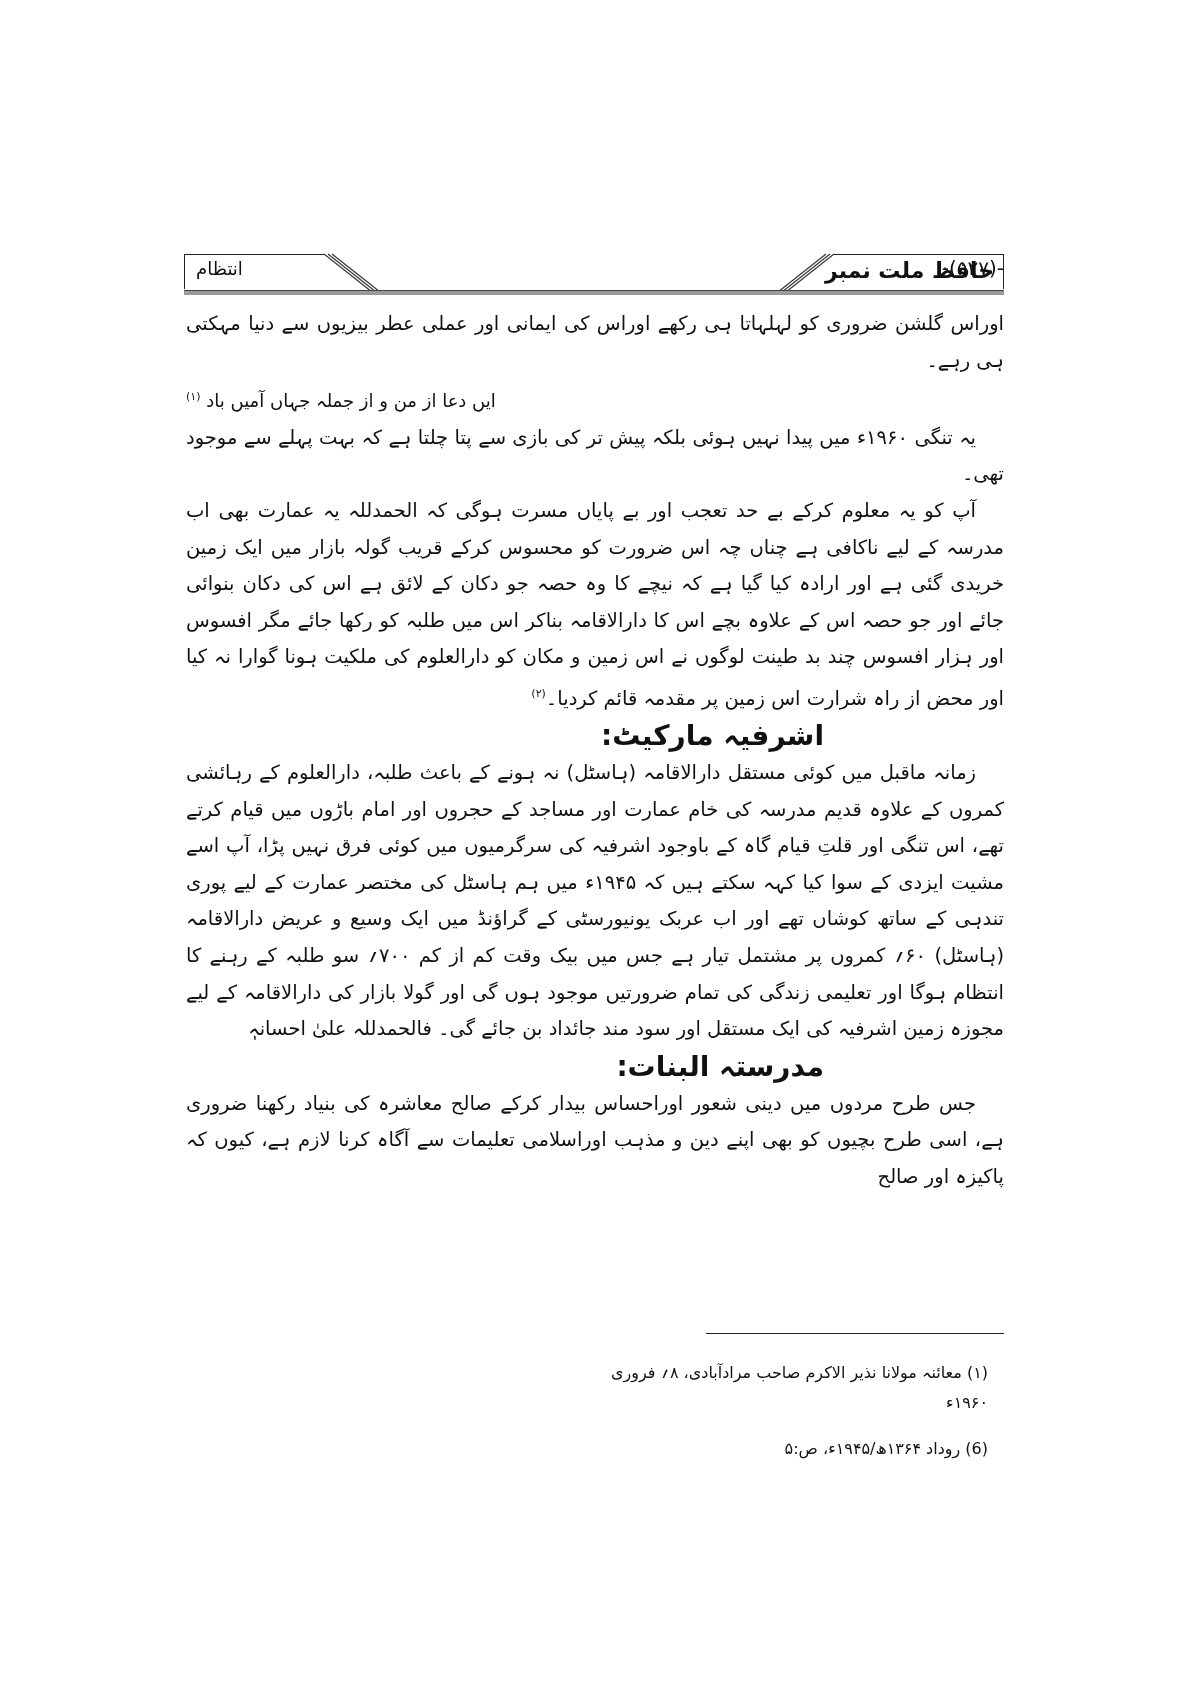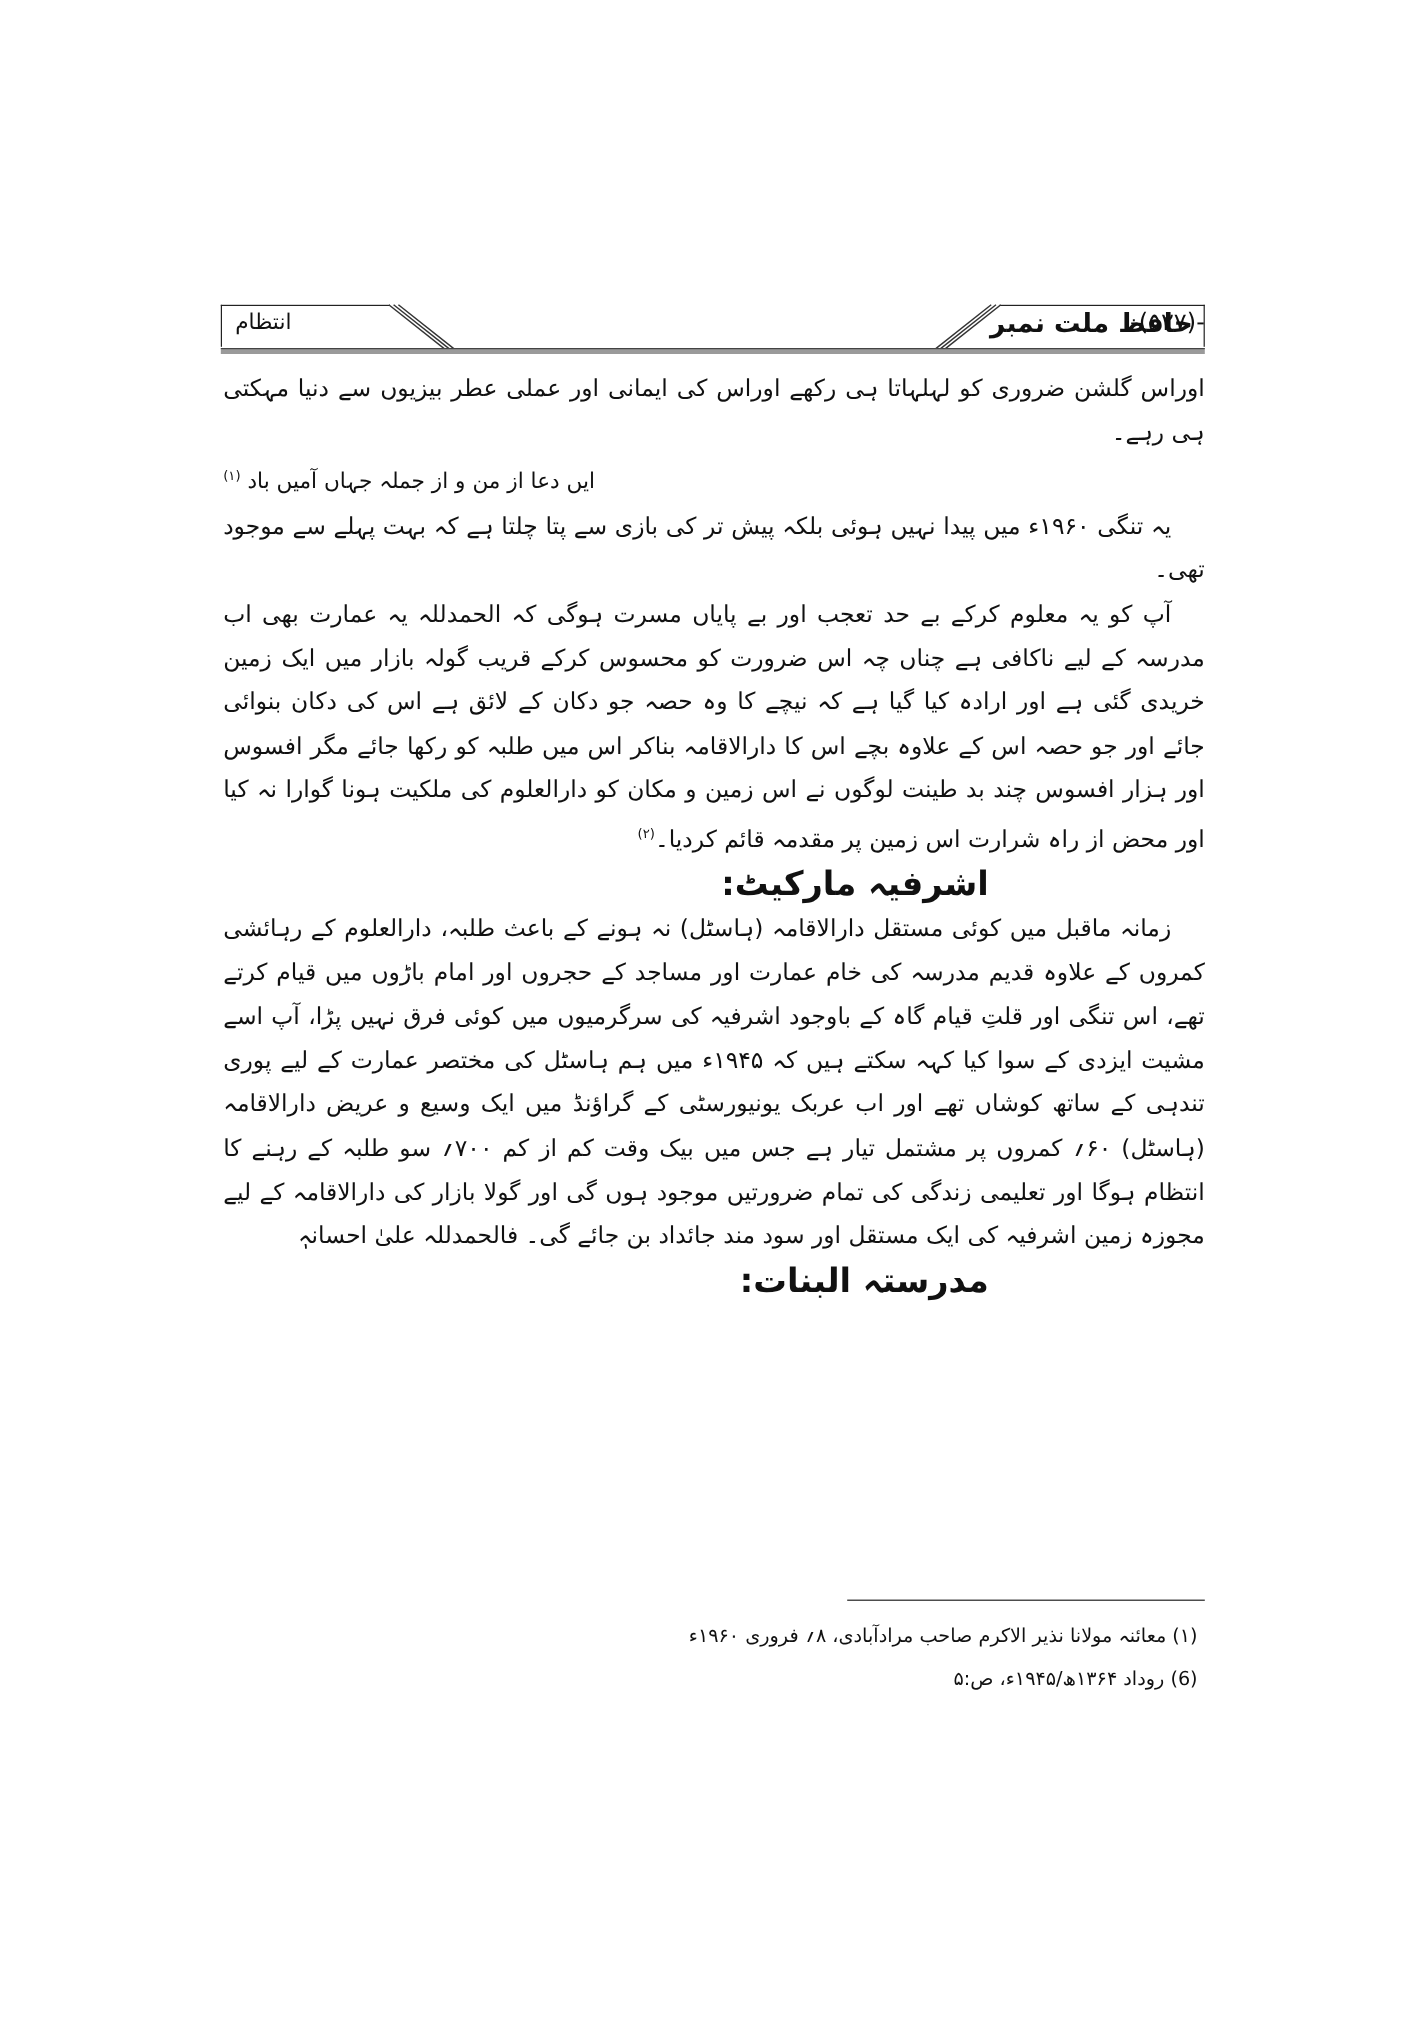--- a/index.html
+++ b/index.html
@@ -22,21 +22,21 @@
   .body { position: absolute; left: 186px; top: 306px; width: 818px; direction: rtl; font-family: "DejaVu Sans", sans-serif; font-size: 19.5px; line-height: 36.6px; }
   .p { margin: 0; text-align: justify; text-align-last: right; }
   .p.indent { text-indent: 28px; }
   .couplet { text-align: left; margin: 0; font-size: 18px; }
   .heading { margin: 0; padding-right: 180px; font-size: 28px; font-weight: bold; line-height: 38px; }
   sup { font-size: 11px; }
 
   
   .fn-rule { position: absolute; left: 706px; top: 1333px; width: 298px; height: 1px; background: #222; }
   .footnotes { position: absolute; left: 560px; top: 1342px; width: 444px; direction: rtl; font-size: 16px; line-height: 30px; }
-  .footnotes div { margin: 6px; }
+  .footnotes div { margin: 16px; }
 </style>
 </head>
 <body>
 
 <div class="page">
 
   <div class="header">
     <div class="hdr-box-right"></div>
     <div class="hdr-box-left"></div>
     <svg class="hdr-slash r" viewBox="0 0 90 46" preserveAspectRatio="none">
@@ -56,20 +56,21 @@
   </div>
 
   <div class="body">
     <p class="p">اوراس گلشن ضروری کو لہلہاتا ہی رکھے اوراس کی ایمانی اور عملی عطر بیزیوں سے دنیا مہکتی ہی رہے۔</p>
     <p class="couplet"><span>ایں دعا از من و از جملہ جہاں آمیں باد</span> <sup>(۱)</sup></p>
     <p class="p indent">یہ تنگی ۱۹۶۰ء میں پیدا نہیں ہوئی بلکہ پیش تر کی بازی سے پتا چلتا ہے کہ بہت پہلے سے موجود تھی۔</p>
     <p class="p indent"><span>آپ کو یہ معلوم کرکے بے حد تعجب اور بے پایاں مسرت ہوگی کہ الحمدللہ یہ عمارت بھی اب مدرسہ کے لیے ناکافی ہے چناں چہ اس ضرورت کو محسوس کرکے قریب گولہ بازار میں ایک زمین خریدی گئی ہے اور ارادہ کیا گیا ہے کہ نیچے کا وہ حصہ جو دکان کے لائق ہے اس کی دکان بنوائی جائے اور جو حصہ اس کے علاوہ بچے اس کا دارالاقامہ بناکر اس میں طلبہ کو رکھا جائے مگر افسوس اور ہزار افسوس چند بد طینت لوگوں نے اس زمین و مکان کو دارالعلوم کی ملکیت ہونا گوارا نہ کیا اور محض از راہ شرارت اس زمین پر مقدمہ قائم کردیا۔</span><sup>(۲)</sup></p>
     <p class="heading">اشرفیہ مارکیٹ:</p>
     <p class="p indent">زمانہ ماقبل میں کوئی مستقل دارالاقامہ (ہاسٹل) نہ ہونے کے باعث طلبہ، دارالعلوم کے رہائشی کمروں کے علاوہ قدیم مدرسہ کی خام عمارت اور مساجد کے حجروں اور امام باڑوں میں قیام کرتے تھے، اس تنگی اور قلتِ قیام گاہ کے باوجود اشرفیہ کی سرگرمیوں میں کوئی فرق نہیں پڑا، آپ اسے مشیت ایزدی کے سوا کیا کہہ سکتے ہیں کہ ۱۹۴۵ء میں ہم ہاسٹل کی مختصر عمارت کے لیے پوری تندہی کے ساتھ کوشاں تھے اور اب عربک یونیورسٹی کے گراؤنڈ میں ایک وسیع و عریض دارالاقامہ (ہاسٹل) ۶۰؍ کمروں پر مشتمل تیار ہے جس میں بیک وقت کم از کم ۷۰۰؍ سو طلبہ کے رہنے کا انتظام ہوگا اور تعلیمی زندگی کی تمام ضرورتیں موجود ہوں گی اور گولا بازار کی دارالاقامہ کے لیے مجوزہ زمین اشرفیہ کی ایک مستقل اور سود مند جائداد بن جائے گی۔ فالحمدللہ علیٰ احسانہٖ</p>
     <p class="heading">مدرستہ البنات:</p>
+    <p class="p indent">جس طرح مردوں میں دینی شعور اوراحساس بیدار کرکے صالح معاشرہ کی بنیاد رکھنا ضروری ہے، اسی طرح بچیوں کو بھی اپنے دین و مذہب اوراسلامی تعلیمات سے آگاہ کرنا لازم ہے، کیوں کہ پاکیزہ اور صالح</p>
   </div>
 
   <div class="fn-rule"></div>
   <div class="footnotes">
     <div>(۱) معائنہ مولانا نذیر الاکرم صاحب مرادآبادی، ۸؍ فروری ۱۹۶۰ء</div>
     <div>(6) روداد ۱۳۶۴ھ/۱۹۴۵ء، ص:۵</div>
   </div>
 
 </div>
 

